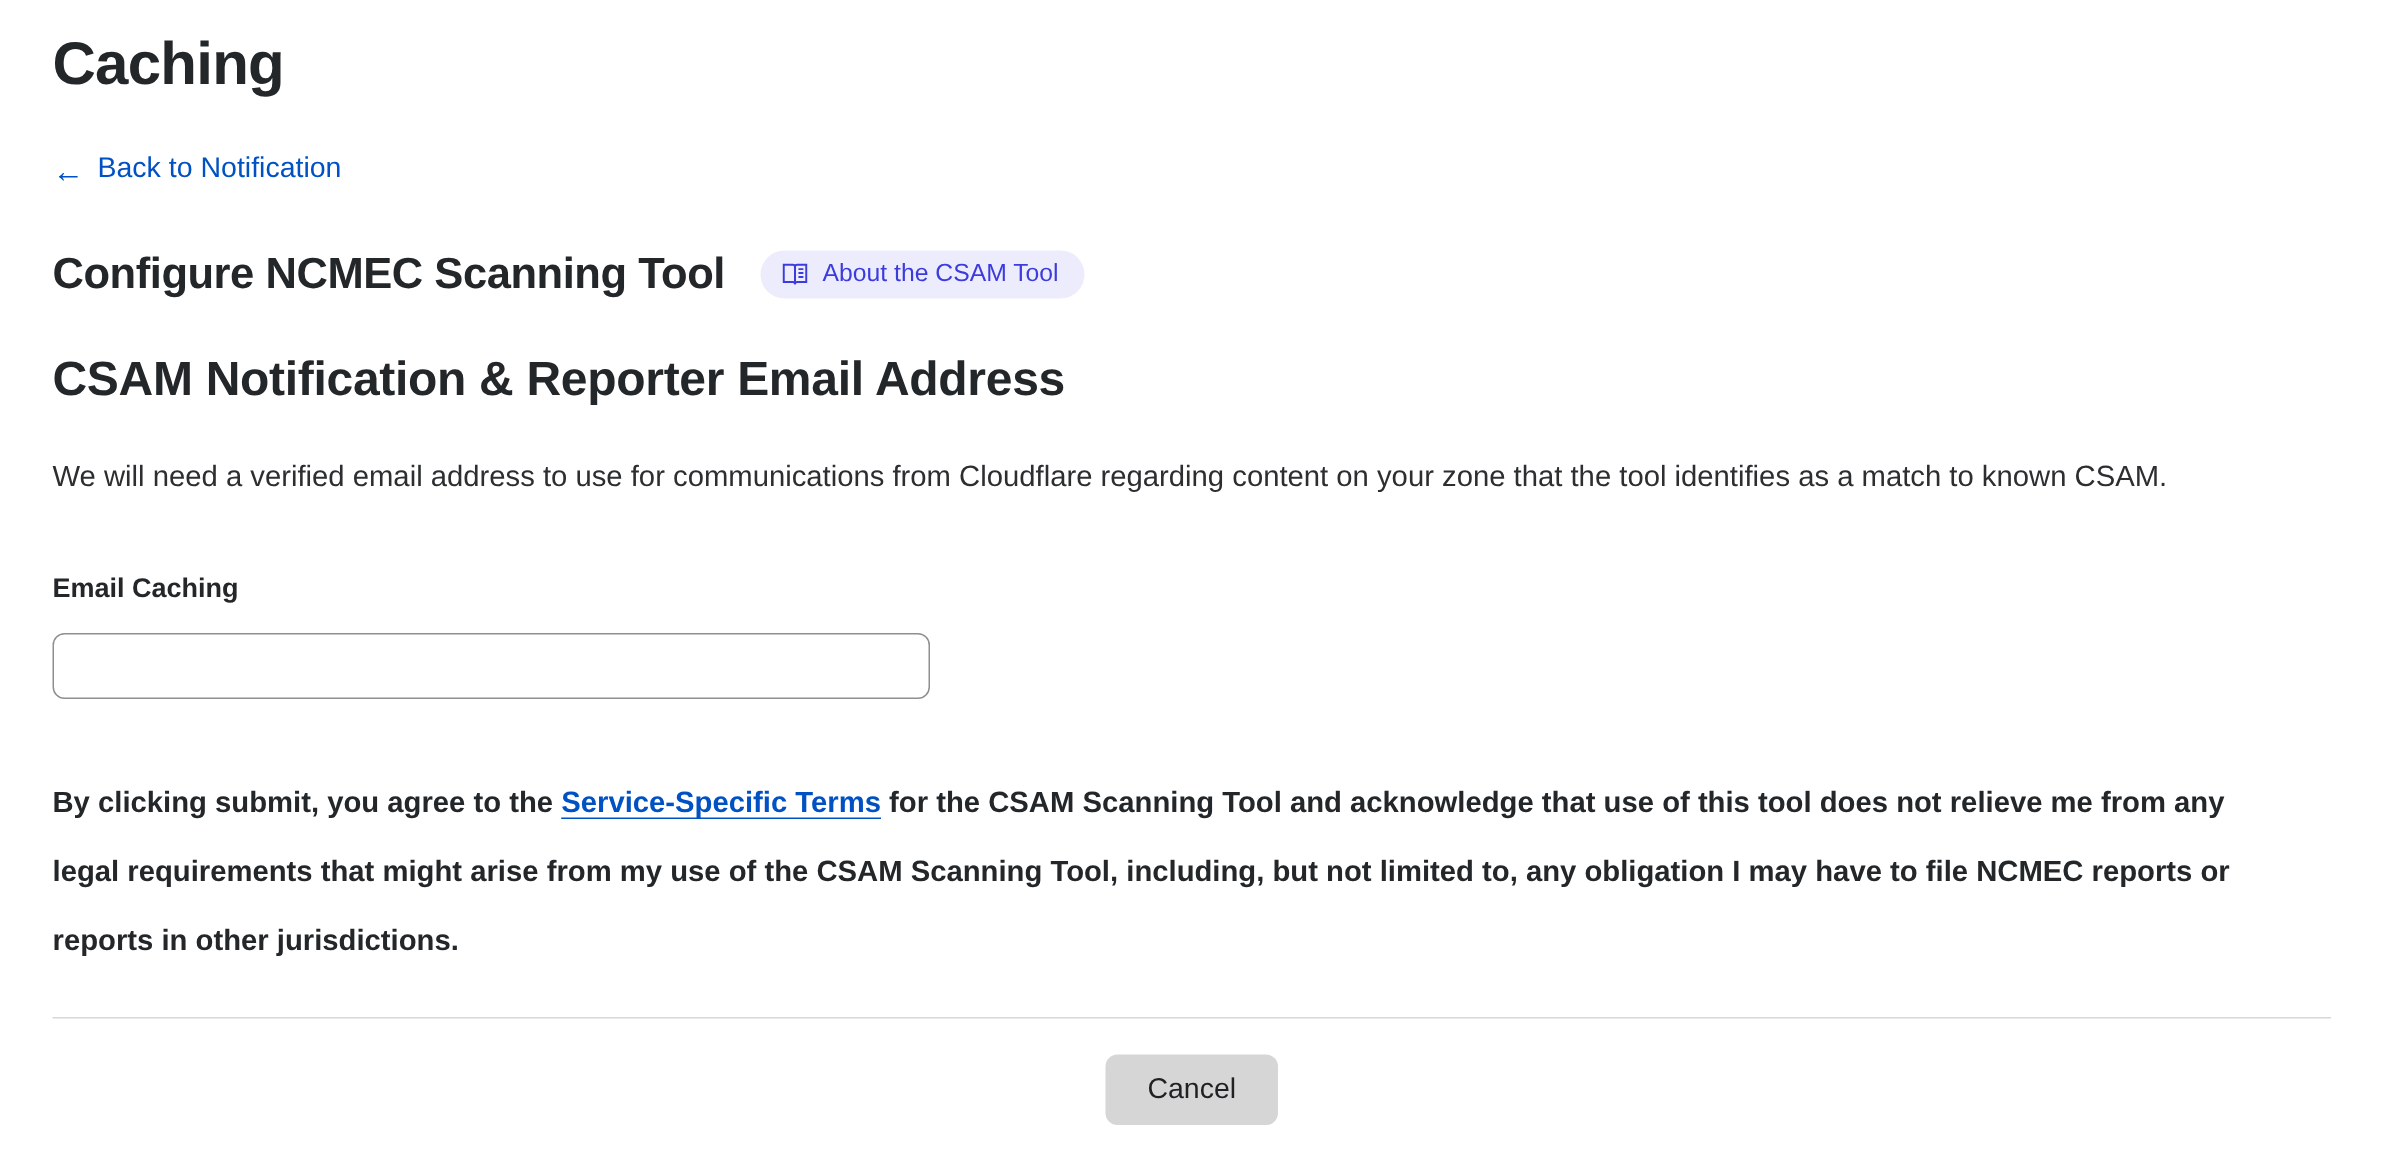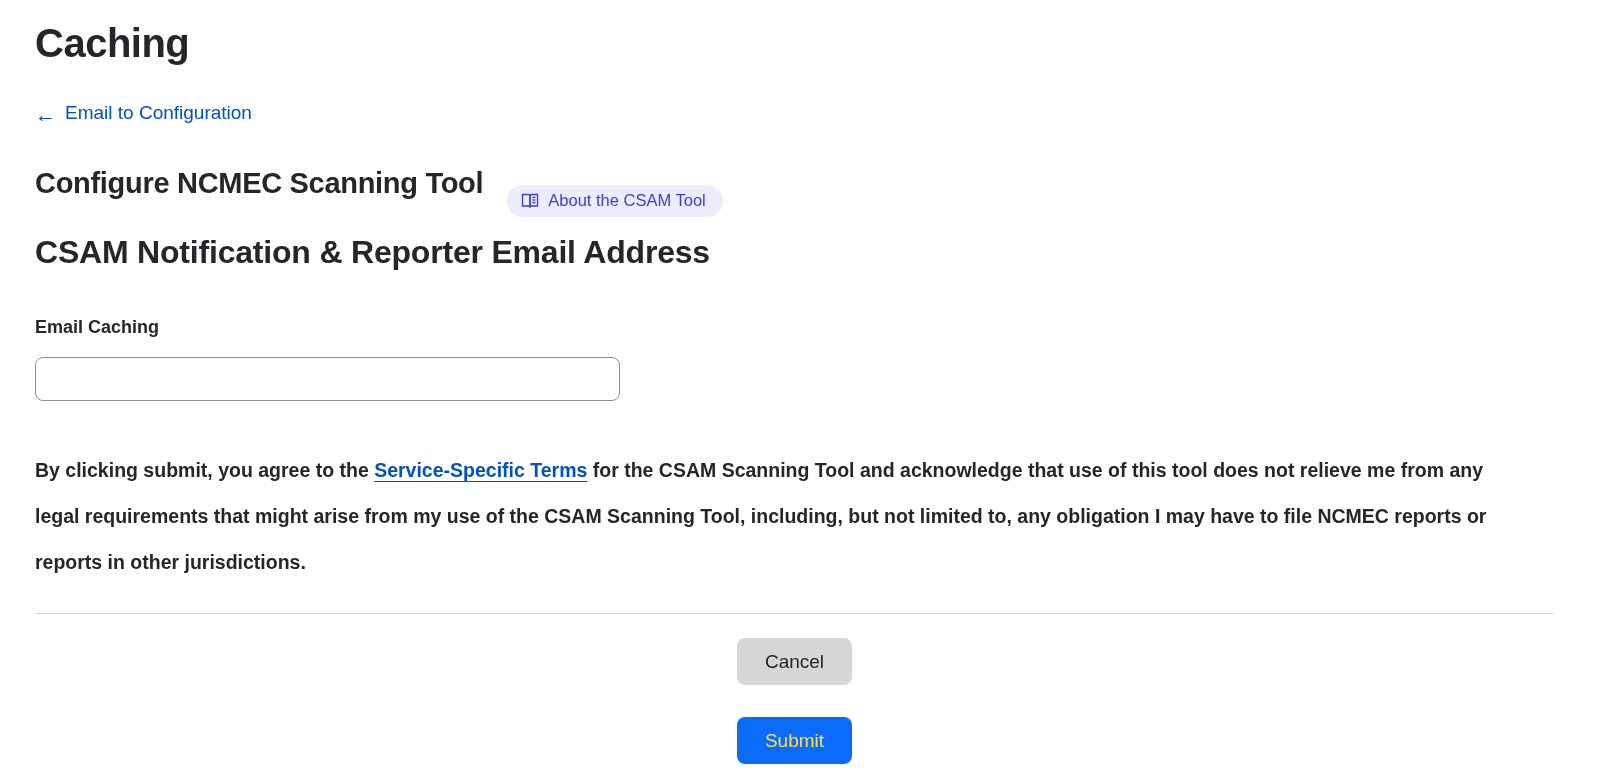--- a/index.html
+++ b/index.html
@@ -61,21 +61,21 @@
     align-items: center;
     gap: 9px;
     margin-left: 24px;
     padding: 6px 17px 7px 14px;
     background: #ececfd;
     border-radius: 16px;
     color: #3c3cde;
     font-size: 16.5px;
     cursor: pointer;
     position: relative;
-    top: 18px;
+    top: 0;
     text-decoration: none;
     white-space: nowrap;
   }
   .about-badge .icon svg { display: block; }
   .section-heading {
     margin: 34px 0 0 0;
     font-size: 32px;
     font-weight: 700;
     color: #24272a;
     letter-spacing: -0.2px;
@@ -162,21 +162,21 @@
 </head>
 <body>
 
 <div class="container">
 
   <h1 class="page-title">Caching</h1>
 
   <div class="back-link-row">
     <a class="back-link">
       <span class="back-arrow">←</span>
-      <span>Email to Configuration</span>
+      <span>Back to Notification</span>
     </a>
   </div>
 
   <div class="config-header">
     <h2 class="config-title">Configure NCMEC Scanning Tool</h2>
     <a class="about-badge">
       <span class="icon">
         <svg width="18" height="16" viewBox="0 0 18 16" fill="none" stroke="#3c3cde" stroke-width="1.3">
           <path d="M1.5 1.5h6c.8 0 1.5.7 1.5 1.5v11.5c0-.8-.7-1.5-1.5-1.5h-6z"></path>
           <path d="M16.5 1.5h-6c-.8 0-1.5.7-1.5 1.5v11.5c0-.8.7-1.5 1.5-1.5h6z"></path>
@@ -184,20 +184,21 @@
           <line x1="11.3" y1="7" x2="14.6" y2="7"></line>
           <line x1="11.3" y1="9.6" x2="14.6" y2="9.6"></line>
         </svg>
       </span>
       <span>About the CSAM Tool</span>
     </a>
   </div>
 
   <h3 class="section-heading">CSAM Notification &amp; Reporter Email Address</h3>
 
+  <p class="description">We will need a verified email address to use for communications from Cloudflare regarding content on your zone that the tool identifies as a match to known CSAM.</p>
 
   <label class="field-label">Email Caching</label>
 
   <input class="email-input" type="text" value="" style="">
 
   <p class="terms"><span>By clicking submit, you agree to the </span><a class="terms-link">Service-Specific Terms</a><span> for the CSAM Scanning Tool and acknowledge that use of this tool does not relieve me from any legal requirements that might arise from my use of the CSAM Scanning Tool, including, but not limited to, any obligation I may have to file NCMEC reports or reports in other jurisdictions.</span></p>
 
   <hr class="divider">
 
   <div class="footer-actions">

